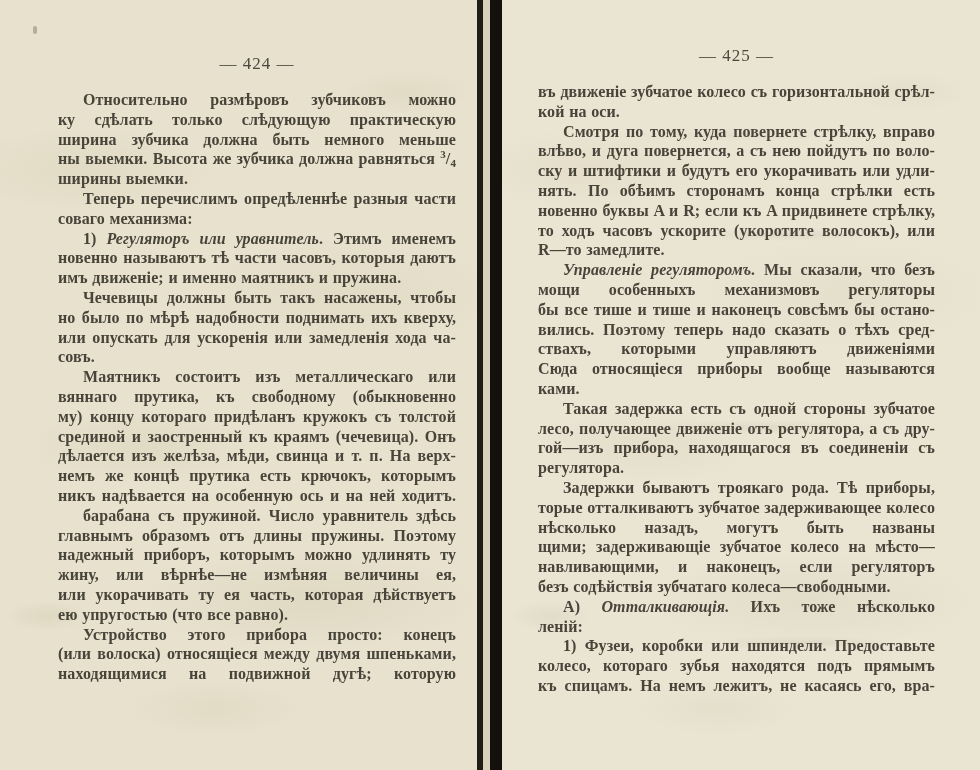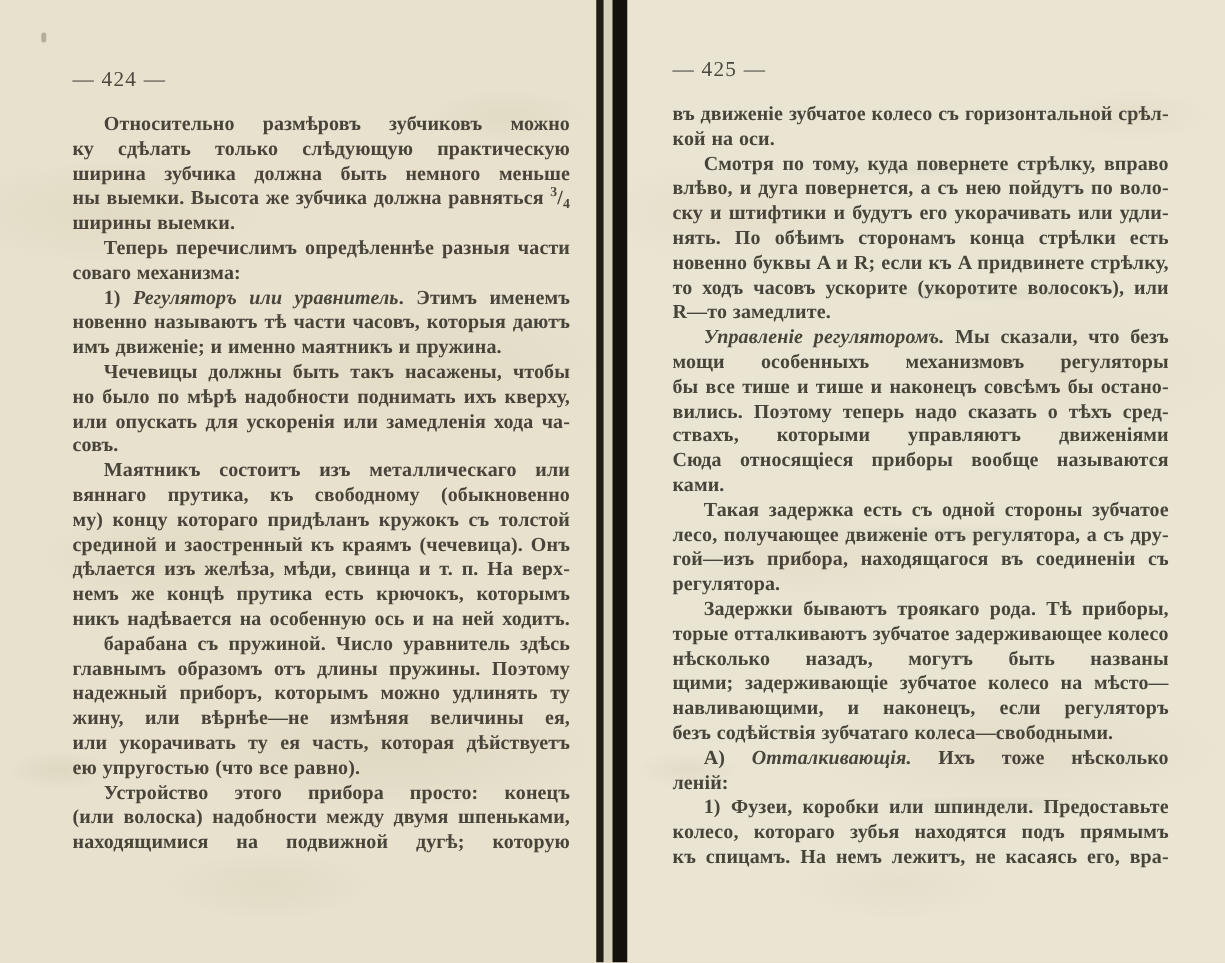--- a/index.html
+++ b/index.html
@@ -63,20 +63,21 @@
   .gutter-gap          { left: 483px; width: 7px;  background: #d8d2bc; }
   .gutter-shadow-right { left: 490px; width: 12px; background: #14110c; }
 
   .textblock {
     position: absolute;
   }
   .page-left  .textblock { left: 58px; top: 54px; width: 398px; }
   .page-right .textblock { left: 36px; top: 46px; width: 397px; }
 
   .page-header {
+    text-align: center;
     font-size: 17px;
     line-height: 20px;
     height: 20px;
     margin-bottom: 16px;
     letter-spacing: 1px;
     color: #4c483e;
   }
 
   .para { margin: 0; font-weight: bold; }
   .para.indent .line:first-child { text-indent: 25px; }
@@ -152,21 +153,21 @@
           <div class="para indent">
             <div class="line">барабана съ пружиной. Число уравнитель здѣсь зависитъ</div>
             <div class="line">главнымъ образомъ отъ длины пружины. Поэтому есть</div>
             <div class="line">надежный приборъ, которымъ можно удлинять ту пру-</div>
             <div class="line">жину, или вѣрнѣе—не измѣняя величины ея, удлинять</div>
             <div class="line">или укорачивать ту ея часть, которая дѣйствуетъ сво-</div>
             <div class="line last">ею упругостью (что все равно).</div>
           </div>
           <div class="para indent">
             <div class="line">Устройство этого прибора просто: конецъ пружинки</div>
-            <div class="line">(или волоска) надобности между двумя шпеньками,</div>
+            <div class="line">(или волоска) относящіеся между двумя шпеньками,</div>
             <div class="line">находящимися на подвижной дугѣ; которую приводитъ</div>
           </div>
         </div>
     </div>
   </div>
 
   <div class="gutter-shadow-left"></div>
   <div class="gutter-gap"></div>
   <div class="gutter-shadow-right"></div>
 

